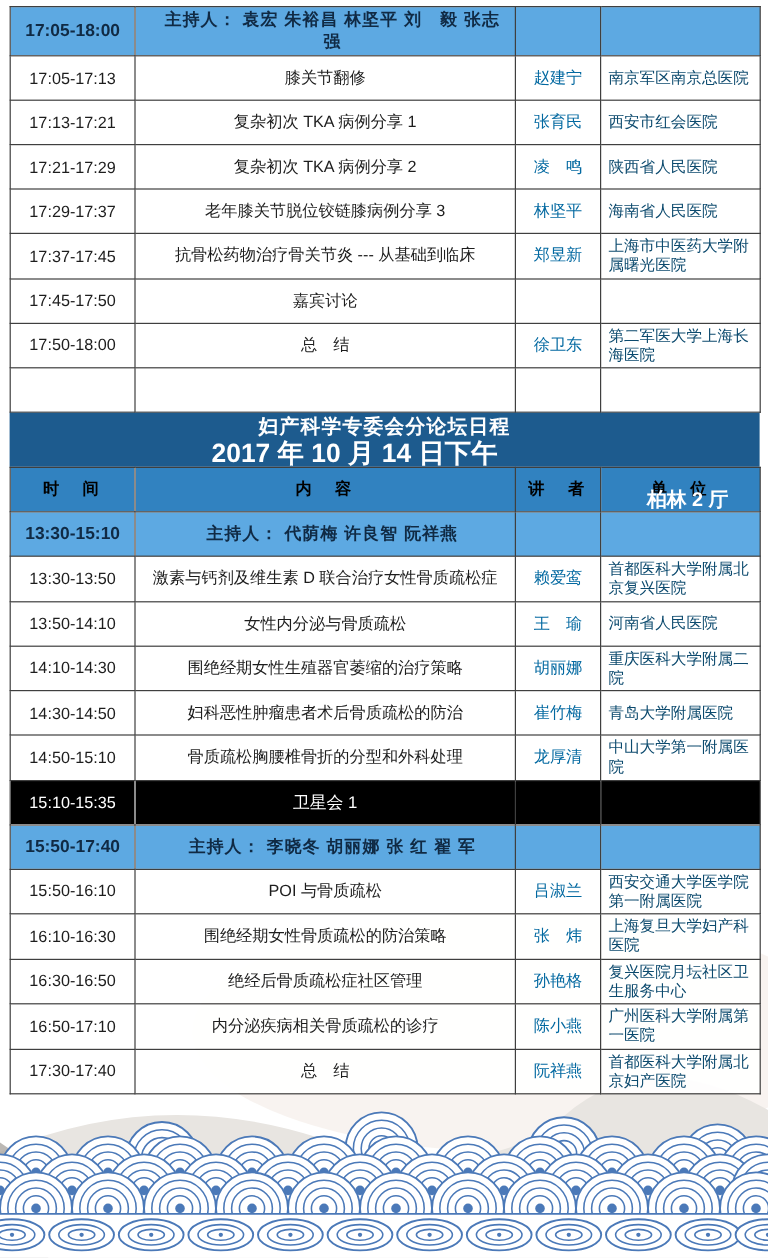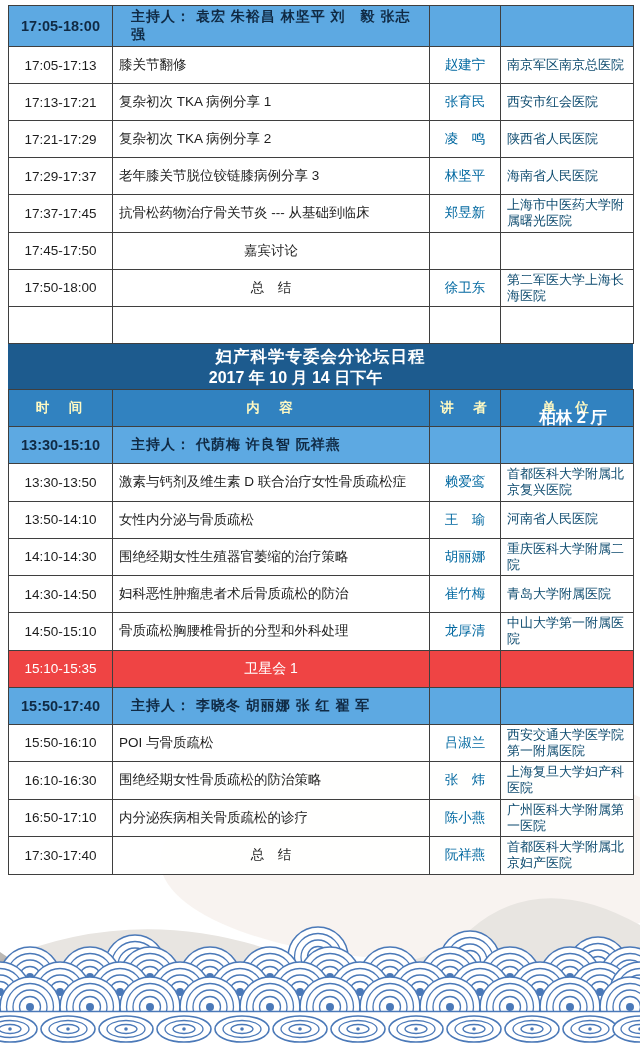--- a/index.html
+++ b/index.html
@@ -5,38 +5,38 @@
   html,body{margin:0;padding:0;}
   .page{position:relative;width:640px;height:1048px;background:#ffffff;overflow:hidden;
         font-family:"Liberation Sans","DejaVu Sans",sans-serif;}
   .decor{position:absolute;left:0;top:0;z-index:0;}
   .content{position:absolute;left:8px;top:5px;width:625px;z-index:1;}
 
   table.sched{border-collapse:collapse;table-layout:fixed;width:625px;}
   table.sched td,table.sched th{border:1px solid #3f3f3f;box-sizing:border-box;
         height:37px;padding:2px 6px;overflow:hidden;}
   td.c-time{text-align:center;font-size:13.5px;color:#1d1d1d;padding:2px 1px;}
-  td.c-topic{font-size:13.5px;color:#1d1d1d;text-align:left;padding-left:9px;}
+  td.c-topic{font-size:13.5px;color:#1d1d1d;text-align:center;padding-left:9px;}
   td.c-speaker{text-align:center;font-size:13.5px;color:#0369a1;padding:2px 2px;}
   td.c-unit{font-size:13px;color:#0c4a6e;line-height:1.25;padding:2px 5px;}
   tr.r-item td{background:rgba(255,255,255,0.93);}
   tr.r-host td{background:#5da9e2;color:#102a44;font-weight:bold;}
   tr.r-host td.c-time{font-size:14.5px;}
   tr.r-host td.c-topic{font-size:14px;padding-left:18px;letter-spacing:1px;}
-  tr.r-sat td{background:#ef4444;color:#ffffff;}
+  tr.r-sat td{background:#000000;color:#ffffff;}
   tr.r-sat td.c-topic{text-align:center;font-size:14px;}
   tr.r-center td.c-topic{text-align:center;}
-  thead th{background:#3182c0;color:#fef9c3;font-size:13.5px;font-weight:bold;
+  thead th{background:#3182c0;color:#000000;font-size:13.5px;font-weight:bold;
         height:28px;letter-spacing:3px;text-align:center;}
 
   .band{background:#1d5b8e;color:#ffffff;font-weight:bold;height:45px;
         display:flex;flex-direction:column;justify-content:center;}
   .band-title{text-align:center;font-size:16.5px;line-height:21px;letter-spacing:1px;}
   .band-sub{position:relative;height:21px;line-height:21px;}
-  .band-date{position:absolute;left:46%;transform:translateX(-50%);font-size:16px;white-space:nowrap;}
+  .band-date{position:absolute;left:46%;transform:translateX(-50%);font-size:22px;white-space:nowrap;}
   .band-hall{position:absolute;right:26px;font-size:16.5px;white-space:nowrap;margin-top:40px;}
 </style>
 </head>
 <body>
 
 <div class="page">
 
   <svg class="decor" width="640" height="1048" viewBox="0 0 640 1048">
     <ellipse cx="430" cy="860" rx="270" ry="100" fill="#f2e9e4" opacity="0.55"></ellipse>
     <path d="M0,960 Q130,905 265,948 T470,930 T640,925 L640,1048 L0,1048 Z" fill="#e8e5e1"></path>
@@ -260,20 +260,26 @@
             <td class="c-speaker">吕淑兰</td>
             <td class="c-unit">西安交通大学医学院第一附属医院</td>
           </tr>
           <tr class="r-item">
             <td class="c-time">16:10-16:30</td>
             <td class="c-topic">围绝经期女性骨质疏松的防治策略</td>
             <td class="c-speaker">张　炜</td>
             <td class="c-unit">上海复旦大学妇产科医院</td>
           </tr>
           <tr class="r-item">
+            <td class="c-time">16:30-16:50</td>
+            <td class="c-topic">绝经后骨质疏松症社区管理</td>
+            <td class="c-speaker">孙艳格</td>
+            <td class="c-unit">复兴医院月坛社区卫生服务中心</td>
+          </tr>
+          <tr class="r-item">
             <td class="c-time">16:50-17:10</td>
             <td class="c-topic">内分泌疾病相关骨质疏松的诊疗</td>
             <td class="c-speaker">陈小燕</td>
             <td class="c-unit">广州医科大学附属第一医院</td>
           </tr>
           <tr class="r-item r-center">
             <td class="c-time">17:30-17:40</td>
             <td class="c-topic">总　结</td>
             <td class="c-speaker">阮祥燕</td>
             <td class="c-unit">首都医科大学附属北京妇产医院</td>

